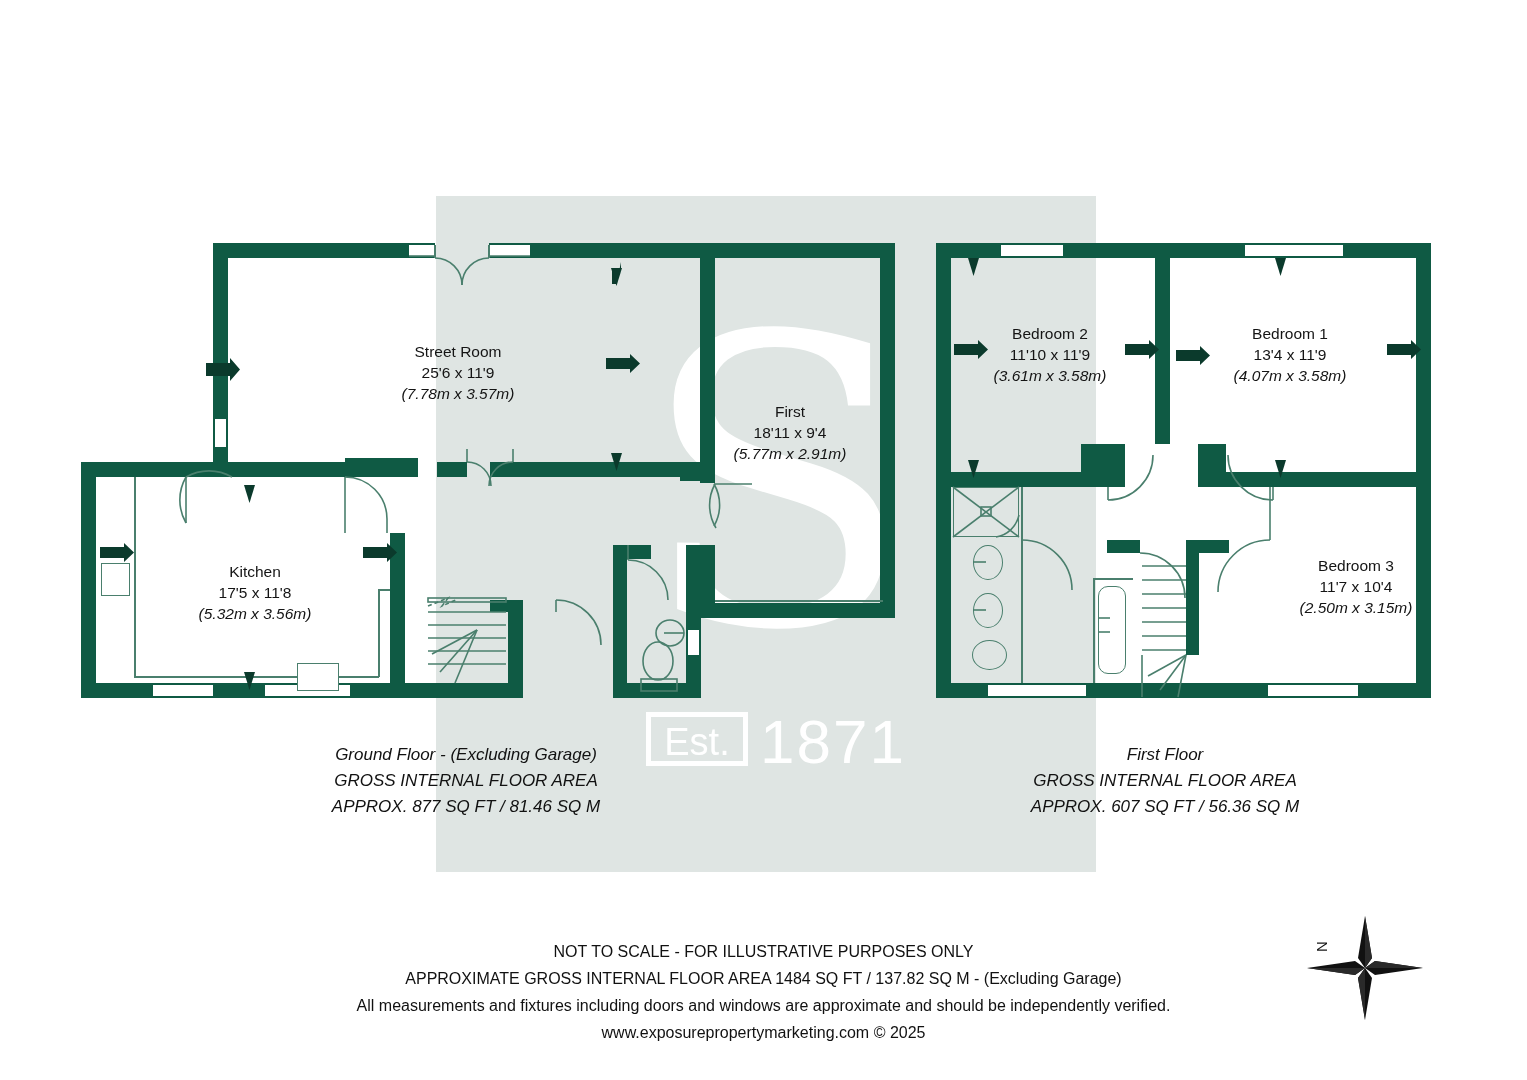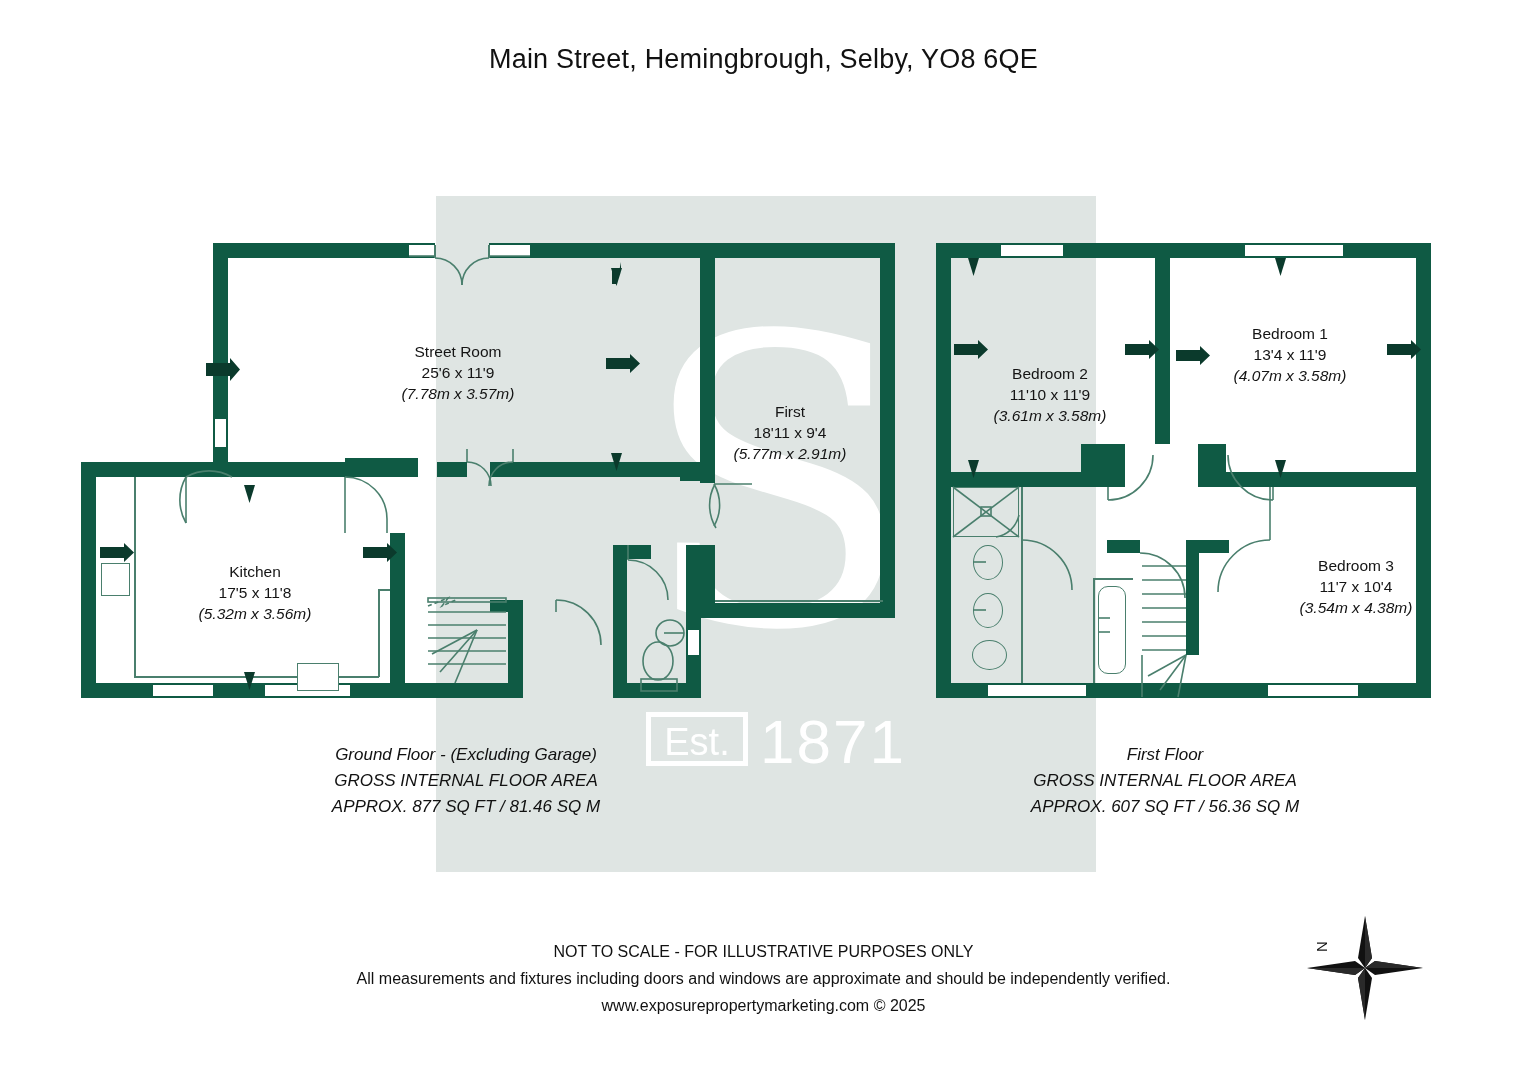--- a/index.html
+++ b/index.html
@@ -70,21 +70,20 @@
     transform:rotate(-90deg);transform-origin:center center;}
 </style>
 </head>
 <body>
 
 <div id="stage">
 
   <div class="wm-band"></div>
   <div class="wm-s">S</div>
 
-  <div class="page-title">Main Street, Hemingbrough, Selby, YO8 6QE</div>
 
   <div>
 
     <div class="wall" style="left:213px;top:243px;width:196px;height:15px;"></div>
 
     <div class="winT" style="left:409px;top:243px;width:26px;height:15px;"></div>
 
     <div class="winT" style="left:489px;top:243px;width:41px;height:15px;"></div>
     <div class="wall" style="left:530px;top:243px;width:365px;height:15px;"></div>
 
@@ -185,34 +184,34 @@
     <div class="thinline" style="left:1021px;top:487px;width:1.5px;height:196px;background:#4a7f6d;"></div>
 
     <div class="fx" style="left:953px;top:487px;width:66px;height:50px;"></div>
     <div class="fx fxr" style="left:973px;top:545px;width:30px;height:35px;"></div>
     <div class="fx fxr" style="left:973px;top:593px;width:30px;height:35px;"></div>
     <div class="fx fxr" style="left:972px;top:640px;width:35px;height:30px;"></div>
     <div class="fx" style="left:1098px;top:586px;width:28px;height:88px;border-radius:10px;"></div>
     <div class="thinline" style="left:1093px;top:578px;width:40px;height:1.5px;background:#4a7f6d;"></div>
     <div class="thinline" style="left:1093px;top:578px;width:1.5px;height:105px;background:#4a7f6d;"></div>
 
-    <div class="rlabel" style="left:960px;top:323px;width:180px;margin-top:40px;">
+    <div class="rlabel" style="left:960px;top:323px;width:180px;">
       <span class="nm">Bedroom 2</span>
       <span class="d1">11'10 x 11'9</span>
       <span class="d2">(3.61m x 3.58m)</span>
     </div>
     <div class="rlabel" style="left:1200px;top:323px;width:180px;">
       <span class="nm">Bedroom 1</span>
       <span class="d1">13'4 x 11'9</span>
       <span class="d2">(4.07m x 3.58m)</span>
     </div>
     <div class="rlabel" style="left:1266px;top:555px;width:180px;">
       <span class="nm">Bedroom 3</span>
       <span class="d1">11'7 x 10'4</span>
-      <span class="d2">(3.54m x 4.38m)</span>
+      <span class="d2">(2.50m x 3.15m)</span>
     </div>
   </div>
 
   <svg class="ov" viewBox="0 0 1527 1080">
     <g stroke="#4a7f6d" stroke-width="1.6" fill="none">
 
       <path d="M435 258 A 27 27 0 0 1 462 285"></path>
       <path d="M489 258 A 27 27 0 0 0 462 285"></path>
       <line x1="435" y1="245" x2="435" y2="258" stroke-width="2"></line>
       <line x1="489" y1="245" x2="489" y2="258" stroke-width="2"></line>
@@ -352,17 +351,18 @@
     <span>APPROX. 877 SQ FT / 81.46 SQ M</span>
   </div>
   <div class="fcap" style="left:965px;top:742px;width:400px;">
     <span>First Floor</span>
     <span>GROSS INTERNAL FLOOR AREA</span>
     <span>APPROX. 607 SQ FT / 56.36 SQ M</span>
   </div>
 
   <div class="footer">
     <span>NOT TO SCALE - FOR ILLUSTRATIVE PURPOSES ONLY</span>
+    <span>APPROXIMATE GROSS INTERNAL FLOOR AREA 1484 SQ FT / 137.82 SQ M - (Excluding Garage)</span>
     <span>All measurements and fixtures including doors and windows are approximate and should be independently verified.</span>
     <span>www.exposurepropertymarketing.com © 2025</span>
   </div>
 
 </div>
 
 </body></html>

